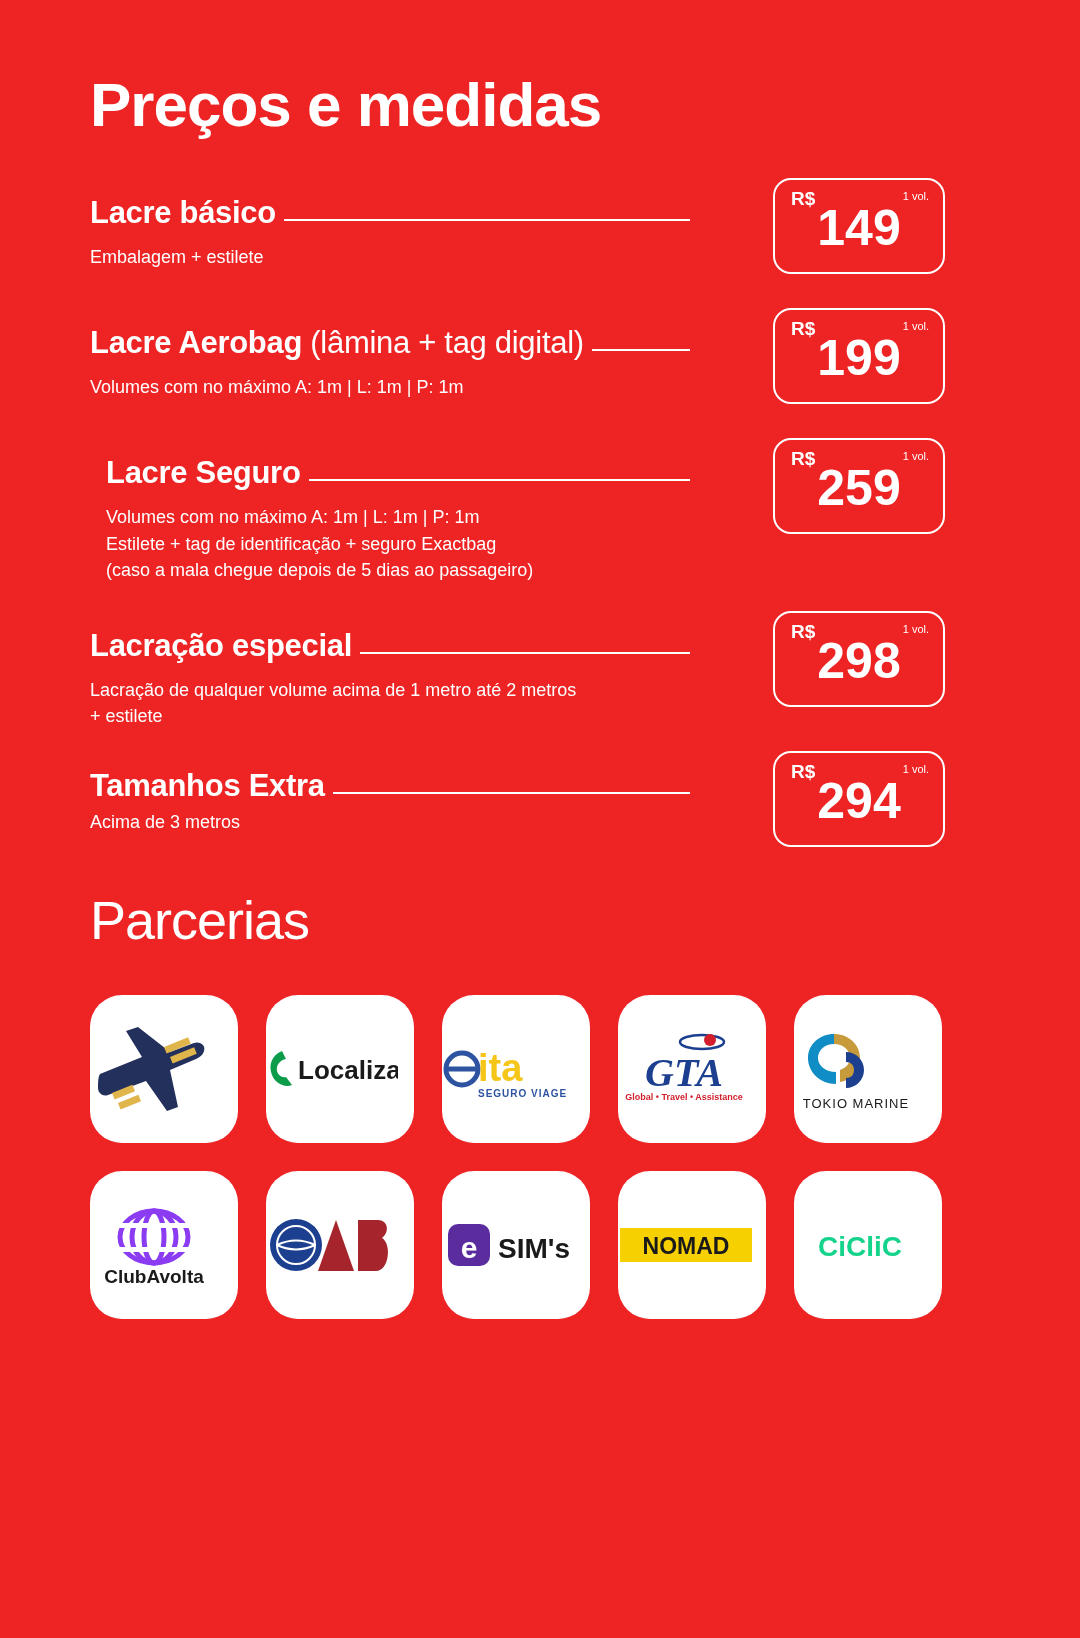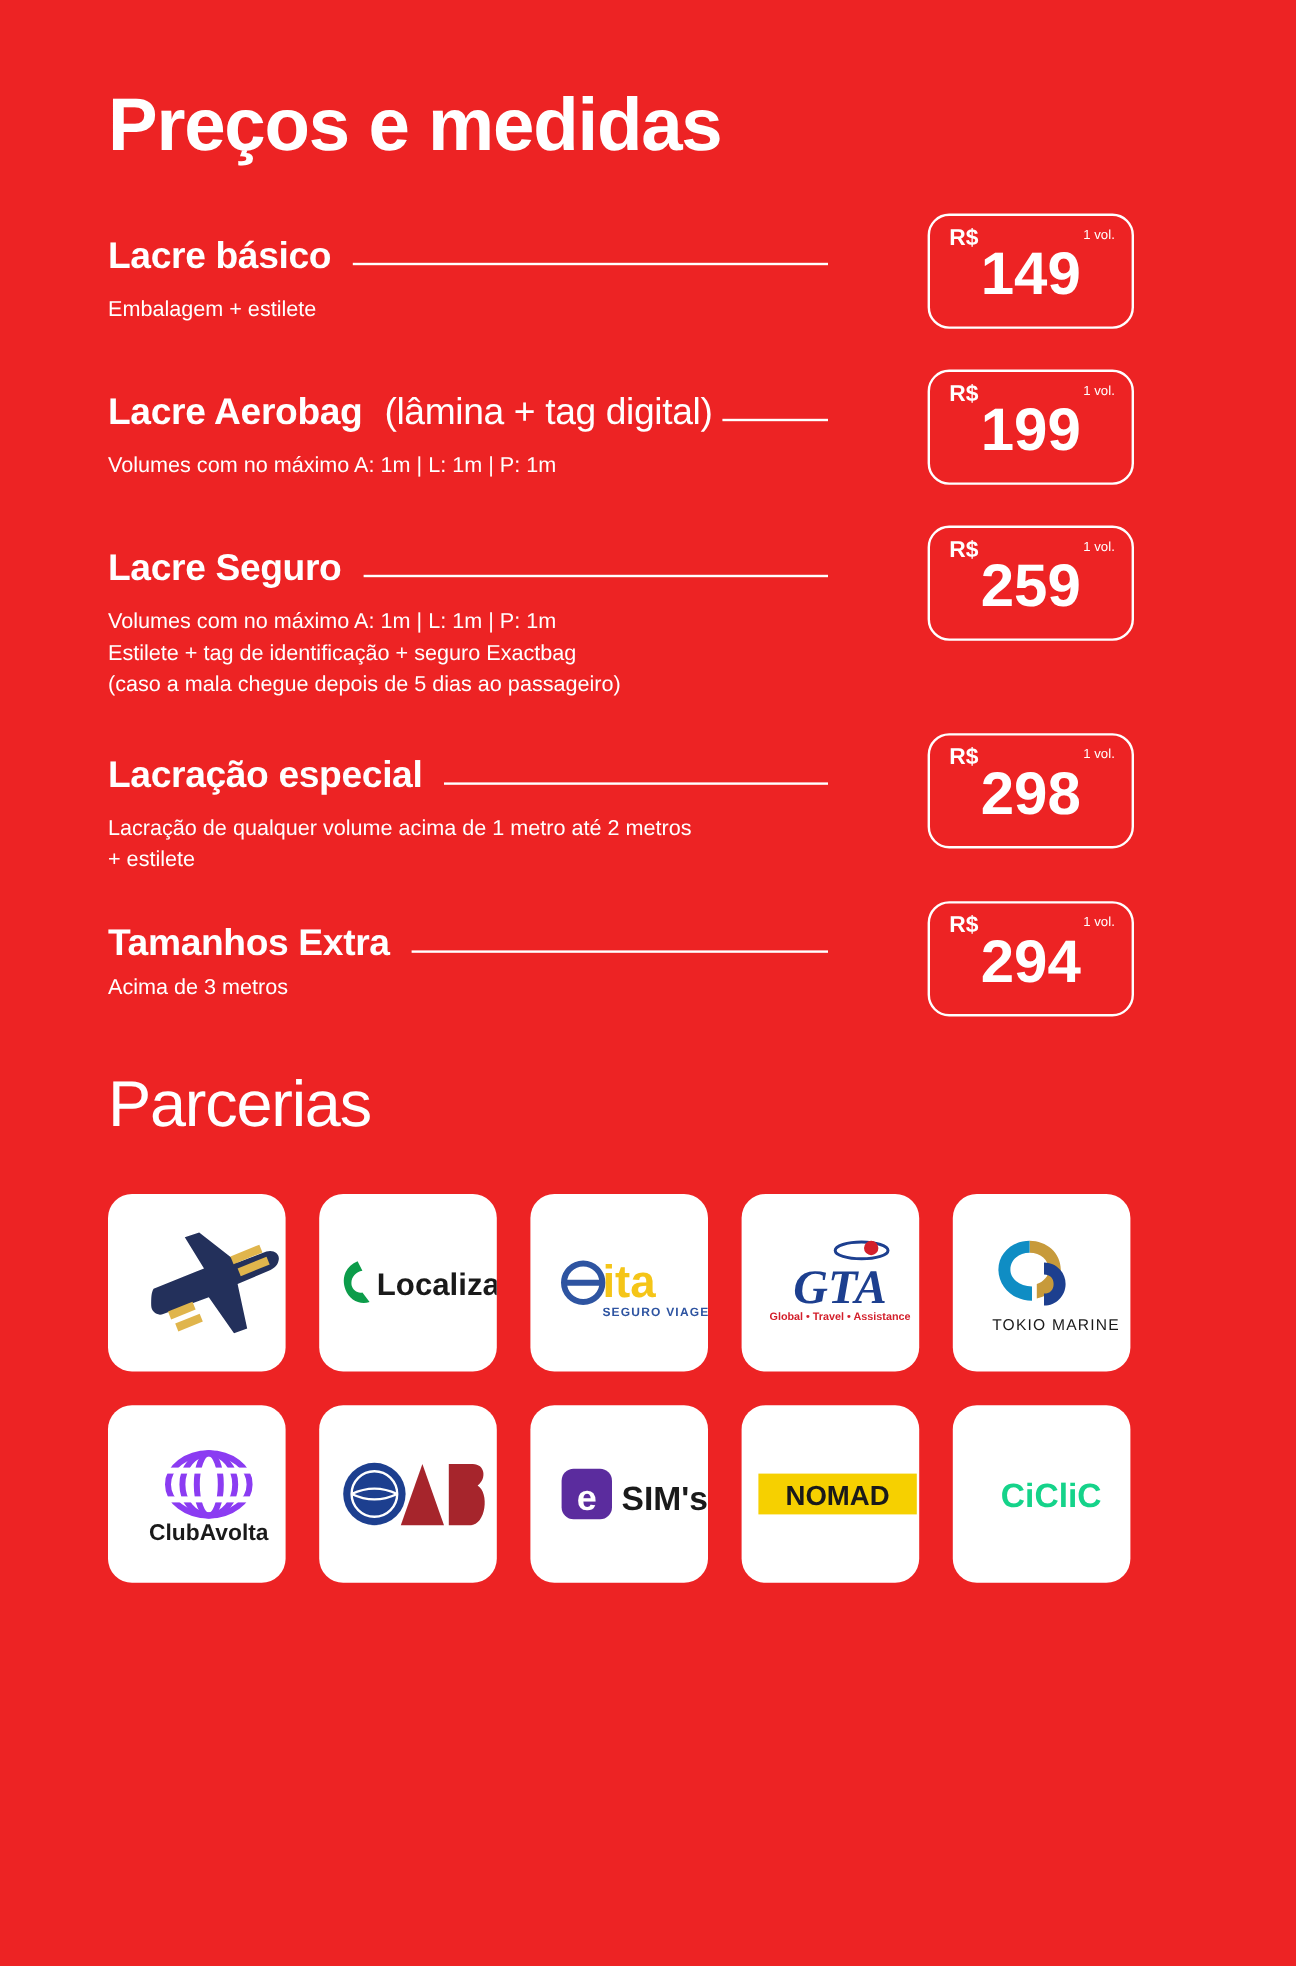--- a/index.html
+++ b/index.html
@@ -50,21 +50,20 @@
 
   .row-title {
     font-size: 31px;
     font-weight: bold;
     letter-spacing: -0.3px;
     white-space: nowrap;
     line-height: 1.1;
   }
   .row-title .light {
     font-weight: normal;
-    padding-left: 10px;
   }
 
   .rule {
     flex: 1;
     height: 2px;
     background: #ffffff;
     margin-bottom: 9px;
     margin-left: 8px;
   }
 
@@ -127,24 +126,24 @@
     margin-top: 44px;
     display: grid;
     grid-template-columns: repeat(5, 148px);
     gap: 28px 28px;
   }
 
   .logo-card {
     width: 148px;
     height: 148px;
     background: #ffffff;
-    border-radius: 20px;
+    border-radius: 32px;
     display: flex;
     align-items: center;
-    justify-content: flex-end;
+    justify-content: flex-start;
     overflow: hidden;
   }
 
   .logo-card svg { display: block; }
 </style>
 </head>
 <body>
 
 <div class="page">
 
@@ -171,21 +170,21 @@
         <div class="rule"></div>
       </div>
       <div class="row-desc">Volumes com no máximo A: 1m | L: 1m | P: 1m</div>
       <div class="badge">
         <span class="rs">R$</span>
         <span class="vol">1 vol.</span>
         <span class="amount">199</span>
       </div>
     </div>
 
-    <div class="price-row" style="margin-top:56px;">
+    <div class="price-row" style="margin-top:56px;margin-left:16px;">
       <div class="row-head">
         <div class="row-title"><span>Lacre Seguro</span><span class="light"></span></div>
         <div class="rule"></div>
       </div>
       <div class="row-desc">Volumes com no máximo A: 1m | L: 1m | P: 1m
 Estilete + tag de identificação + seguro Exactbag
 (caso a mala chegue depois de 5 dias ao passageiro)</div>
       <div class="badge">
         <span class="rs">R$</span>
         <span class="vol">1 vol.</span>

